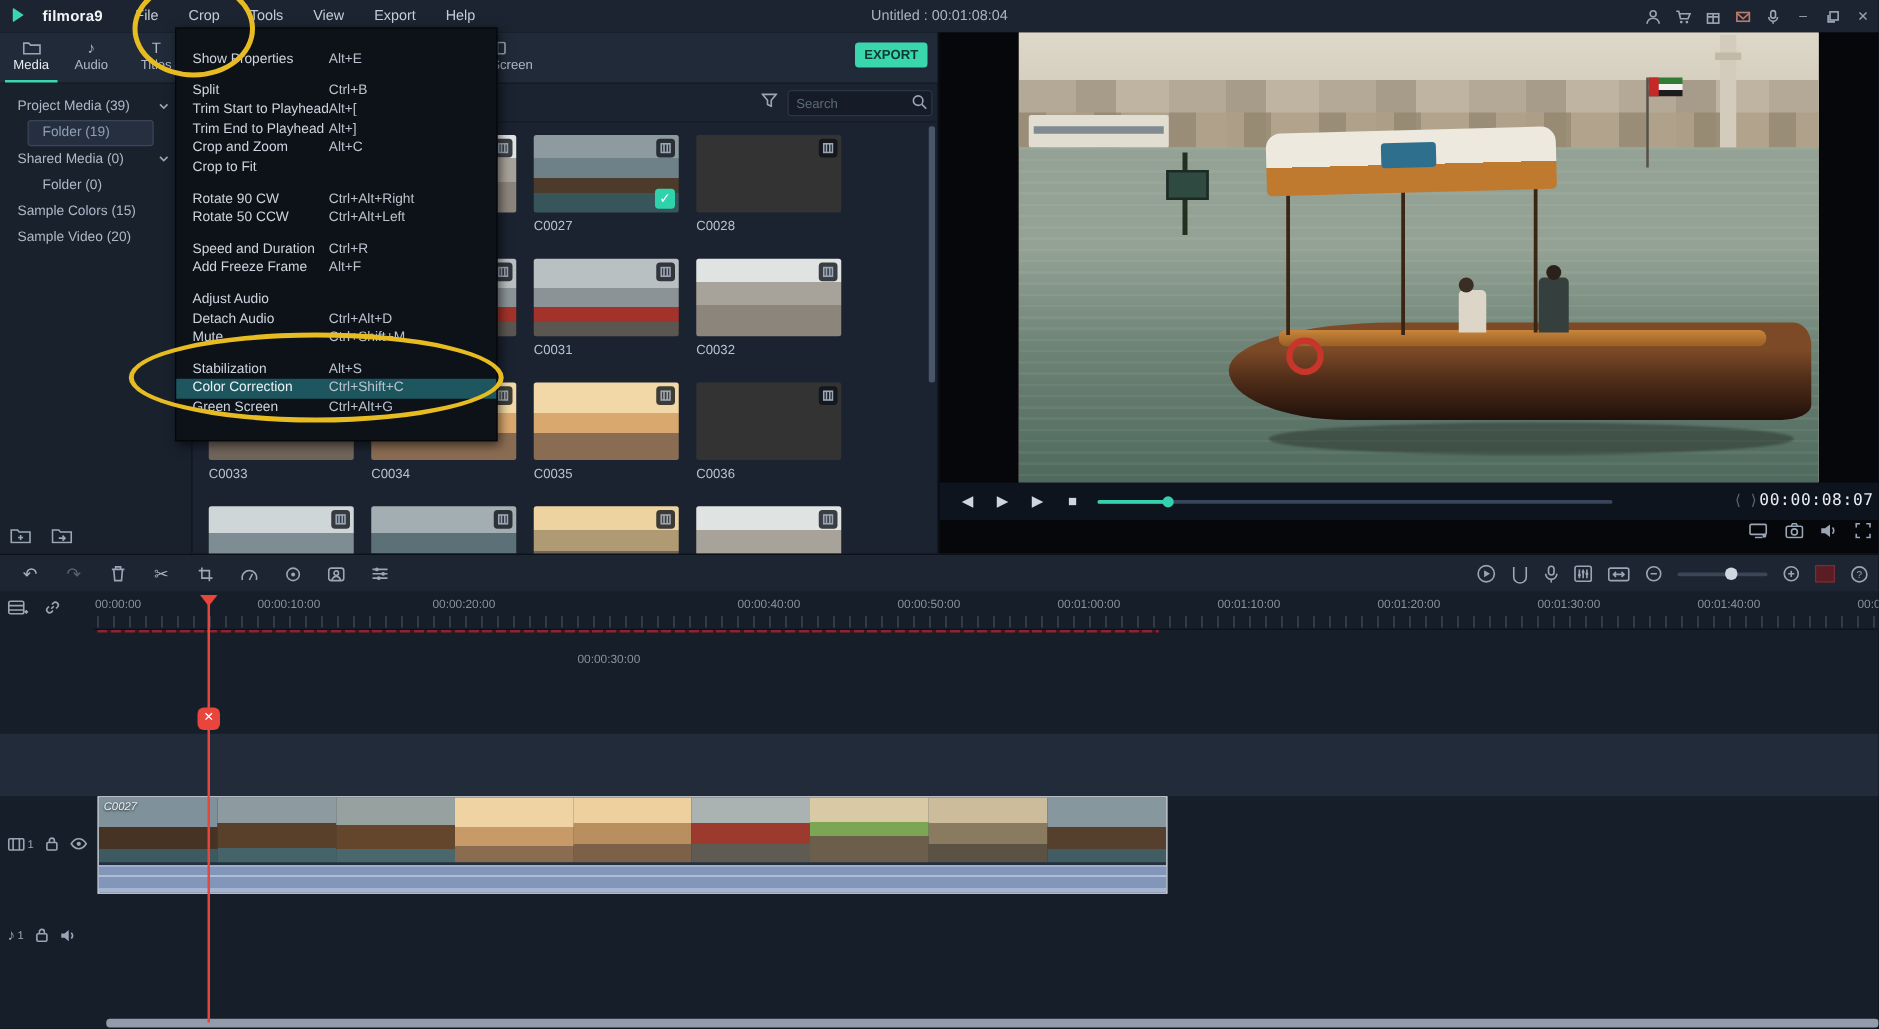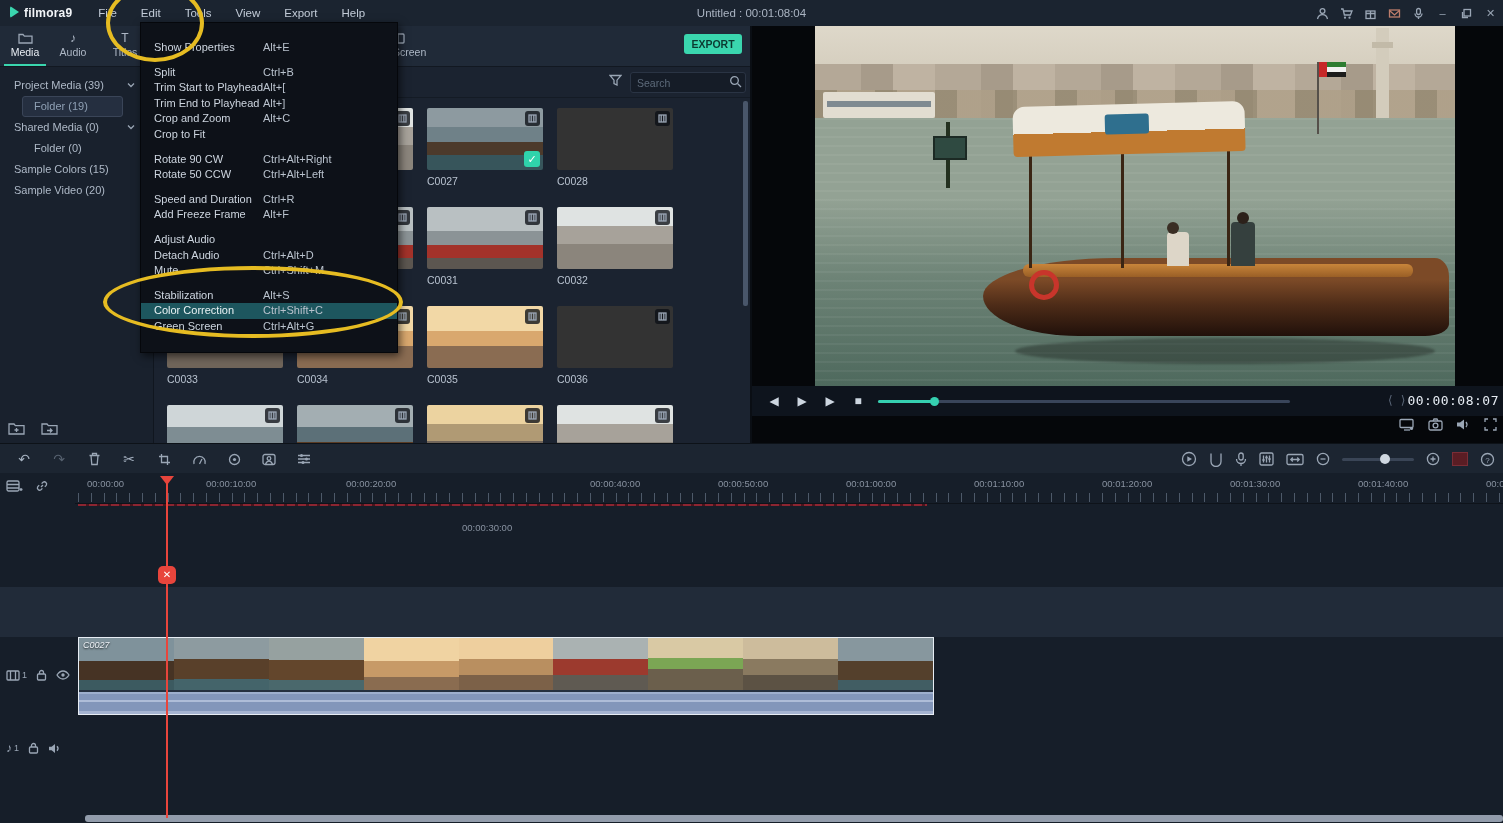--- a/index.html
+++ b/index.html
@@ -3,21 +3,21 @@
 <meta charset="utf-8">
 <style>
   html,body{margin:0;padding:0;background:#0b0f15;}
   .app{position:relative;width:1503px;height:823px;background:#151c27;overflow:hidden;
        font-family:"Liberation Sans","DejaVu Sans",sans-serif;color:#c7d0db;-webkit-font-smoothing:antialiased;}
   .abs{position:absolute;}
   svg{display:block;}
 
   
   .titlebar{position:absolute;left:0;top:0;width:1503px;height:26px;background:#1b2430;border-bottom:1px solid #0c1016;display:flex;align-items:center;}
-  .logo{display:flex;align-items:flex-start;gap:5px;padding:0 14px 0 10px;}
+  .logo{display:flex;align-items:flex-start;gap:15px;padding:0 14px 0 10px;}
   .logo-mark{width:0;height:0;border-left:9px solid #3ad6ae;border-top:6px solid transparent;border-bottom:6px solid transparent;border-radius:2px;}
   .logo-text{font-size:12px;font-weight:bold;color:#f2f5f8;letter-spacing:.2px;}
   .menu-item{font-size:11.5px;color:#c3ccd8;padding:0 12px;line-height:26px;cursor:default;}
   .tb-title{position:absolute;left:0;right:0;text-align:center;font-size:11.5px;color:#aab4c2;line-height:26px;pointer-events:none;}
   .tb-icons{position:absolute;right:4px;top:0;height:26px;display:flex;align-items:center;gap:7px;}
   .tb-ic{width:17px;height:17px;display:flex;align-items:center;justify-content:center;color:#97a3b2;font-size:11px;}
 
   
   .library{position:absolute;left:0;top:26px;width:750px;height:417px;background:#1b2330;overflow:hidden;border-right:2px solid #0a0e14;}
   .tabbar{position:absolute;left:0;top:0;width:750px;height:40px;background:#202a38;border-bottom:1px solid #121821;}
@@ -144,21 +144,21 @@
 <body>
 
 <div class="app">
 
   <div class="titlebar">
     <div class="logo">
       <div class="logo-mark"></div>
       <div class="logo-text">filmora9</div>
     </div>
     <div class="menu-item">File</div>
-    <div class="menu-item">Edit</div>
+    <div class="menu-item">Crop</div>
     <div class="menu-item">Tools</div>
     <div class="menu-item">View</div>
     <div class="menu-item">Export</div>
     <div class="menu-item">Help</div>
     <div class="tb-title">Untitled : 00:01:08:04</div>
     <div class="tb-icons">
       <div class="tb-ic">
         <svg width="13" height="13" viewBox="0 0 13 13">
             <circle class="ic-stroke" cx="6.5" cy="4" r="2.4"></circle>
             <path class="ic-stroke" d="M1.5 12c.6-3 3-4.4 5-4.4s4.4 1.4 5 4.4"></path>
@@ -648,21 +648,21 @@
       </span>
       <span>
         <svg width="14" height="14" viewBox="0 0 14 14">
             <path class="ic-stroke" d="M6 8 8 6M4.2 6.2 2.8 7.6a2.3 2.3 0 0 0 3.2 3.2l1.4-1.4M9.8 7.8l1.4-1.4a2.3 2.3 0 0 0-3.2-3.2L6.6 4.6"></path>
           </svg>
       </span>
     </div>
 
     <div class="ruler">
       <div class="ticks"></div>
-      <div class="r-lbl" style="left:12px;">00:00:00</div>
+      <div class="r-lbl" style="left:1px;">00:00:00</div>
       <div class="r-lbl" style="left:131px;">00:00:10:00</div>
       <div class="r-lbl" style="left:271px;">00:00:20:00</div>
       <div class="r-lbl" style="left:387px;margin-top:44px;">00:00:30:00</div>
       <div class="r-lbl" style="left:515px;">00:00:40:00</div>
       <div class="r-lbl" style="left:643px;">00:00:50:00</div>
       <div class="r-lbl" style="left:771px;">00:01:00:00</div>
       <div class="r-lbl" style="left:899px;">00:01:10:00</div>
       <div class="r-lbl" style="left:1027px;">00:01:20:00</div>
       <div class="r-lbl" style="left:1155px;">00:01:30:00</div>
       <div class="r-lbl" style="left:1283px;">00:01:40:00</div>

